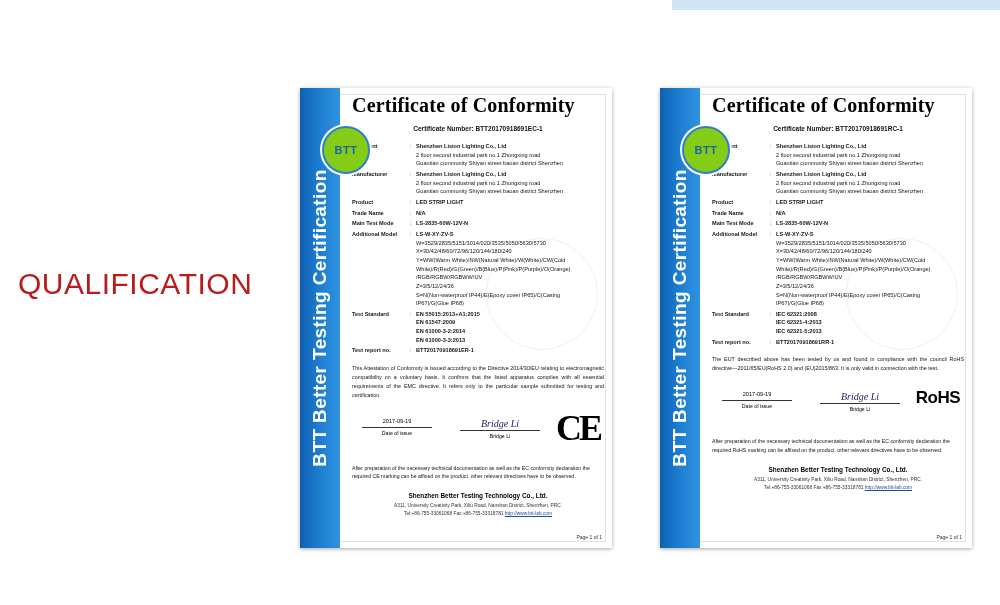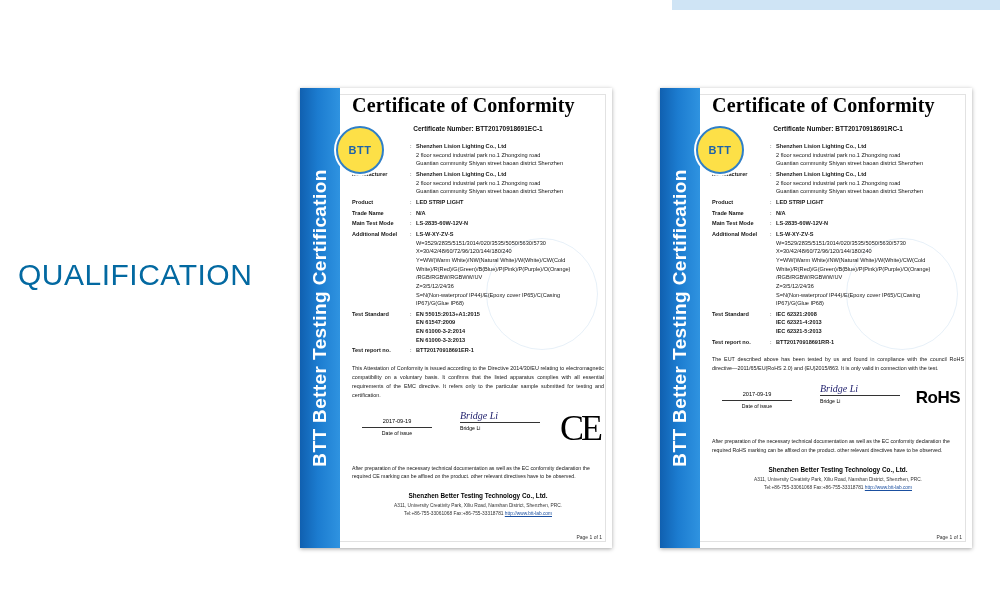--- a/index.html
+++ b/index.html
@@ -18,23 +18,23 @@
     position: absolute;
     top: 0;
     left: 672px;
     width: 328px;
     height: 10px;
     background: #cfe4f5;
   }
   .headline {
     position: absolute;
     left: 18px;
-    top: 253px;
+    top: 262px;
     width: 280px;
-    color: #0369a1;
+    color: #b91c1c;
     font-size: 30px;
     line-height: 44px;
     letter-spacing: 0.5px;
     font-family: "Liberation Sans", sans-serif;
   }
   .headline div { white-space: nowrap; }
 
   
   .cert {
     position: absolute;
@@ -72,27 +72,27 @@
     white-space: nowrap;
     color: #ffffff;
     font-size: 19px;
     font-weight: bold;
     letter-spacing: 0.4px;
     font-family: "Liberation Sans", sans-serif;
   }
 
   .seal {
     position: absolute;
-    left: 36px;
+    left: 22px;
     top: 38px;
     width: 44px;
     height: 44px;
     border-radius: 50%;
     border: 2px solid #2f7fc7;
-    background: #fde047;
+    background: #84cc16;
     color: #1e63a8;
     font-size: 9px;
     font-weight: bold;
     display: flex;
     align-items: center;
     justify-content: center;
     box-shadow: 0 0 0 2px #ffffff;
     z-index: 3;
   }
   .seal span { font-size: 11px; letter-spacing: 0.5px; }
@@ -157,22 +157,23 @@
   }
   .sig-date .line {
     border-top: 1px solid #333;
     margin-top: 3px;
     padding-top: 2px;
     font-size: 5.2px;
   }
   .sig-name {
     position: absolute;
     left: 108px;
-    top: 0;
+    top: 8px;
     width: 80px;
+    text-align: center;
     font-size: 5.6px;
   }
   .sig-script {
     font-family: "Liberation Serif", serif;
     font-style: italic;
     font-size: 10px;
     color: #1d1d6b;
   }
   .sig-name .line {
     border-top: 1px solid #333;
@@ -181,21 +182,21 @@
     font-size: 5.2px;
   }
   .mark {
     position: absolute;
     right: 4px;
     top: 0px;
   }
   .ce-mark {
     font-family: "Liberation Serif", serif;
     font-size: 36px;
-    font-weight: normal;
+    font-weight: bold;
     letter-spacing: -3px;
     color: #000;
     line-height: 36px;
   }
   .rohs-mark {
     font-family: "Liberation Sans", sans-serif;
     font-size: 17px;
     font-weight: bold;
     color: #000;
     line-height: 30px;

